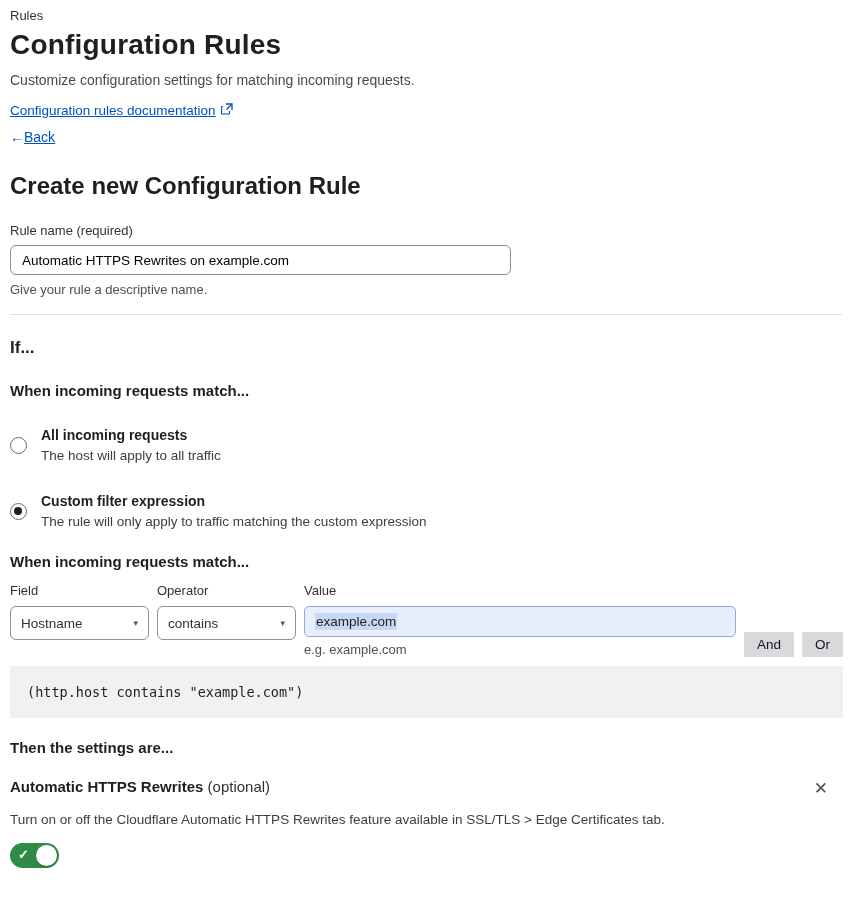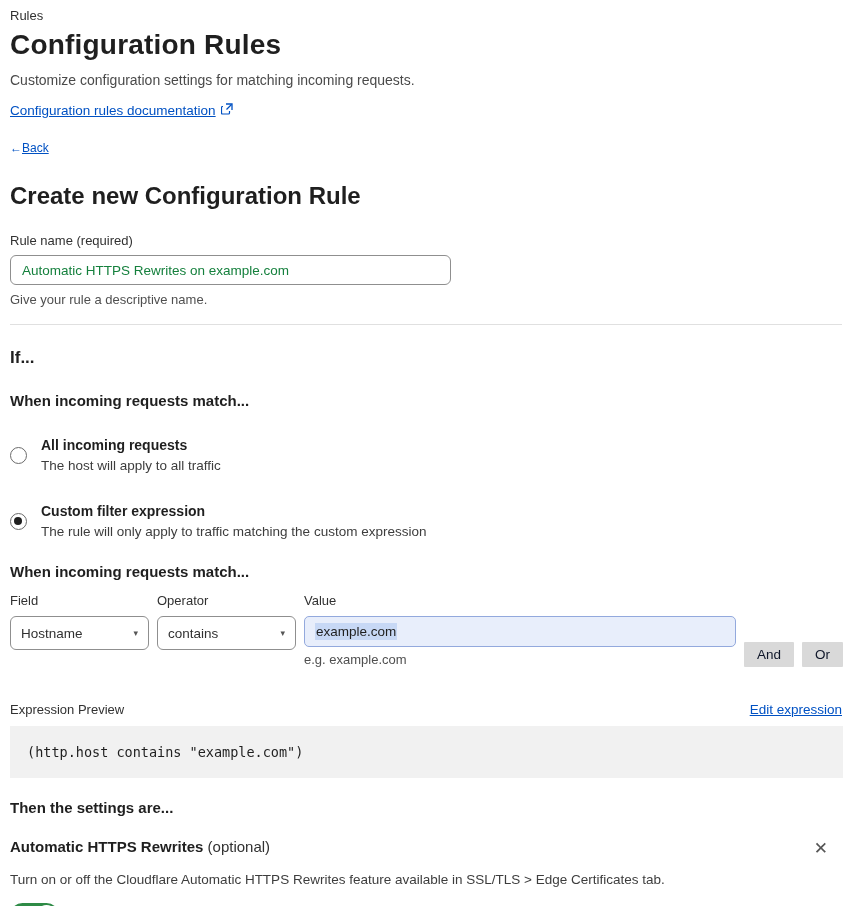--- a/index.html
+++ b/index.html
@@ -11,32 +11,32 @@
   }
   .page { padding: 8px 10px 0 10px; }
 
   
   .breadcrumb { font-size: 13px; color: #313131; }
   h1.page-title { font-size: 28px; font-weight: 700; color: #1f1f1f; margin-top: 6px; letter-spacing: .2px; }
   .subtitle { font-size: 14px; color: #4a4a4a; margin-top: 11px; }
   a, .link { color: #0051c3; text-decoration: underline; cursor: pointer; }
   .doc-link-row { margin-top: 15px; font-size: 13.5px; display: flex; align-items: flex-start; gap: 5px; }
   .ext-icon { display: inline-block; width: 12px; height: 12px; }
-  .back-row { margin-top: 23px; font-size: 12px; }
+  .back-row { margin-top: 11px; font-size: 14px; }
   .back-row a { text-decoration: none; }
   .back-row .back-text { text-decoration: underline; }
 
   
   h2.section-heading { font-size: 24px; font-weight: 700; color: #1f1f1f; margin-top: 27px; }
   .field-label { font-size: 13px; color: #313131; margin-top: 23px; }
   .rule-name-input {
-    margin-top: 7px; width: 441px; height: 30px;
+    margin-top: 7px; width: 501px; height: 30px;
     border: 1px solid #8f8f8f; border-radius: 6px;
     font-family: "Liberation Sans", sans-serif;
-    font-size: 13.5px; color: #15803d; padding: 0 11px; background: #fff;
+    font-size: 13.5px; color: #000000; padding: 0 11px; background: #fff;
     display: block;
   }
   .helper { font-size: 13px; color: #4f4f4f; margin-top: 7px; }
 
   .divider { border: 0; border-top: 1px solid #e0e0e0; margin-top: 17px; }
 
   
   h3.if-heading { font-size: 17px; font-weight: 700; color: #1f1f1f; margin-top: 23px; }
   h4.match-heading { font-size: 15px; font-weight: 700; color: #1f1f1f; margin-top: 24px; }
 
@@ -186,24 +186,20 @@
       <div class="col-label">Value</div>
       <div class="value-input-wrap">
         <span class="value-text">example.com</span>
       </div>
       <div class="value-helper">e.g. example.com</div>
     </div>
     <button class="logic-btn">And</button>
     <button class="logic-btn">Or</button>
   </div>
 
-  <div class="preview-row">
-    <div class="preview-label">Expression Preview</div>
-    <a class="edit-link">Edit expression</a>
-  </div>
   <div class="code-box">
     <span class="code-text">(http.host contains "example.com")</span>
   </div>
 
   <div class="then-heading">Then the settings are...</div>
 
   <div class="card">
     <div class="card-title-row">
       <div class="card-title">
         <span class="title-bold">Automatic HTTPS Rewrites</span>

